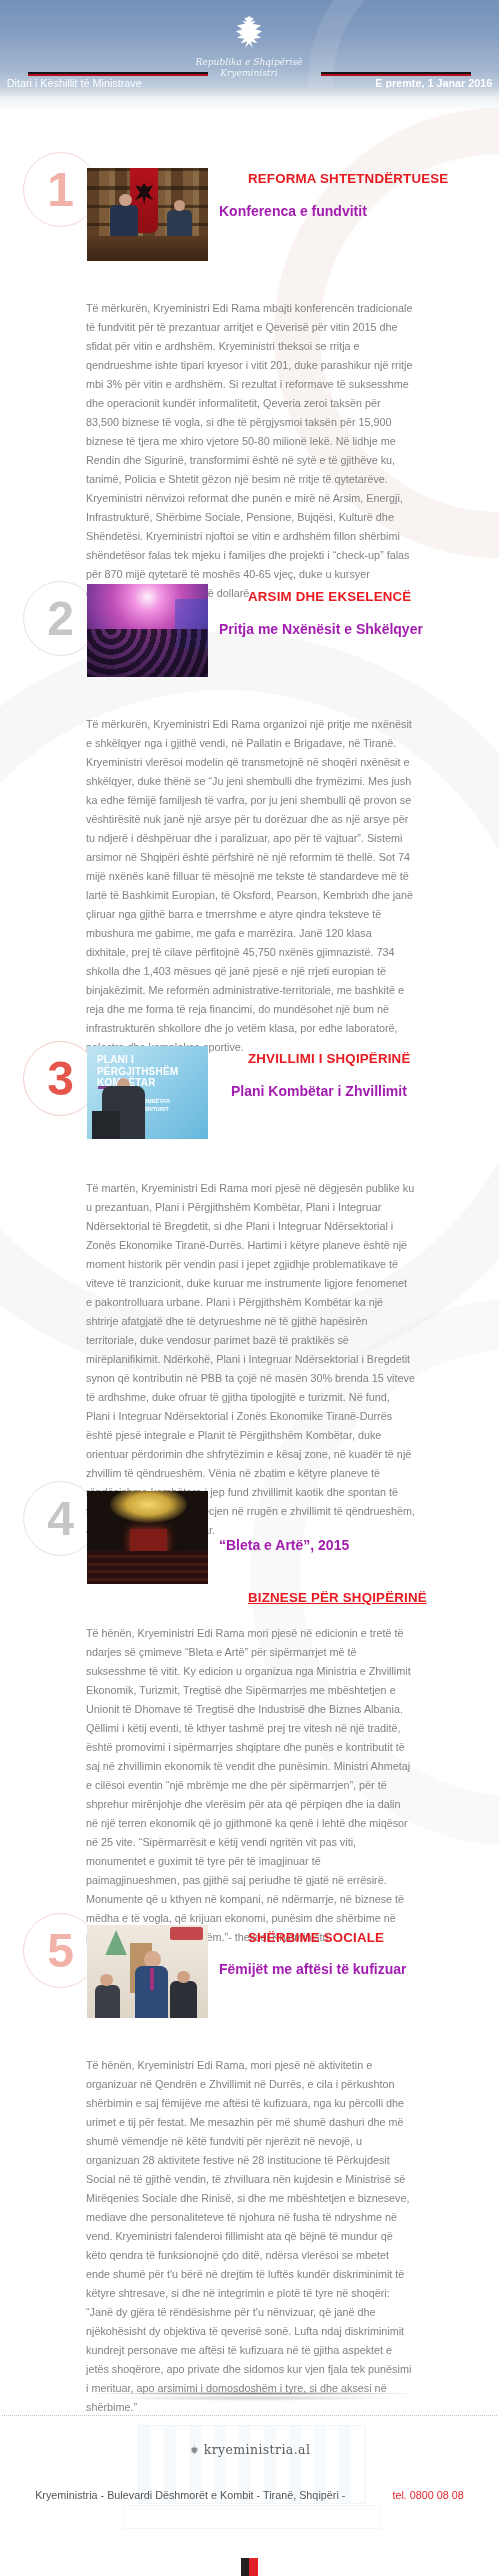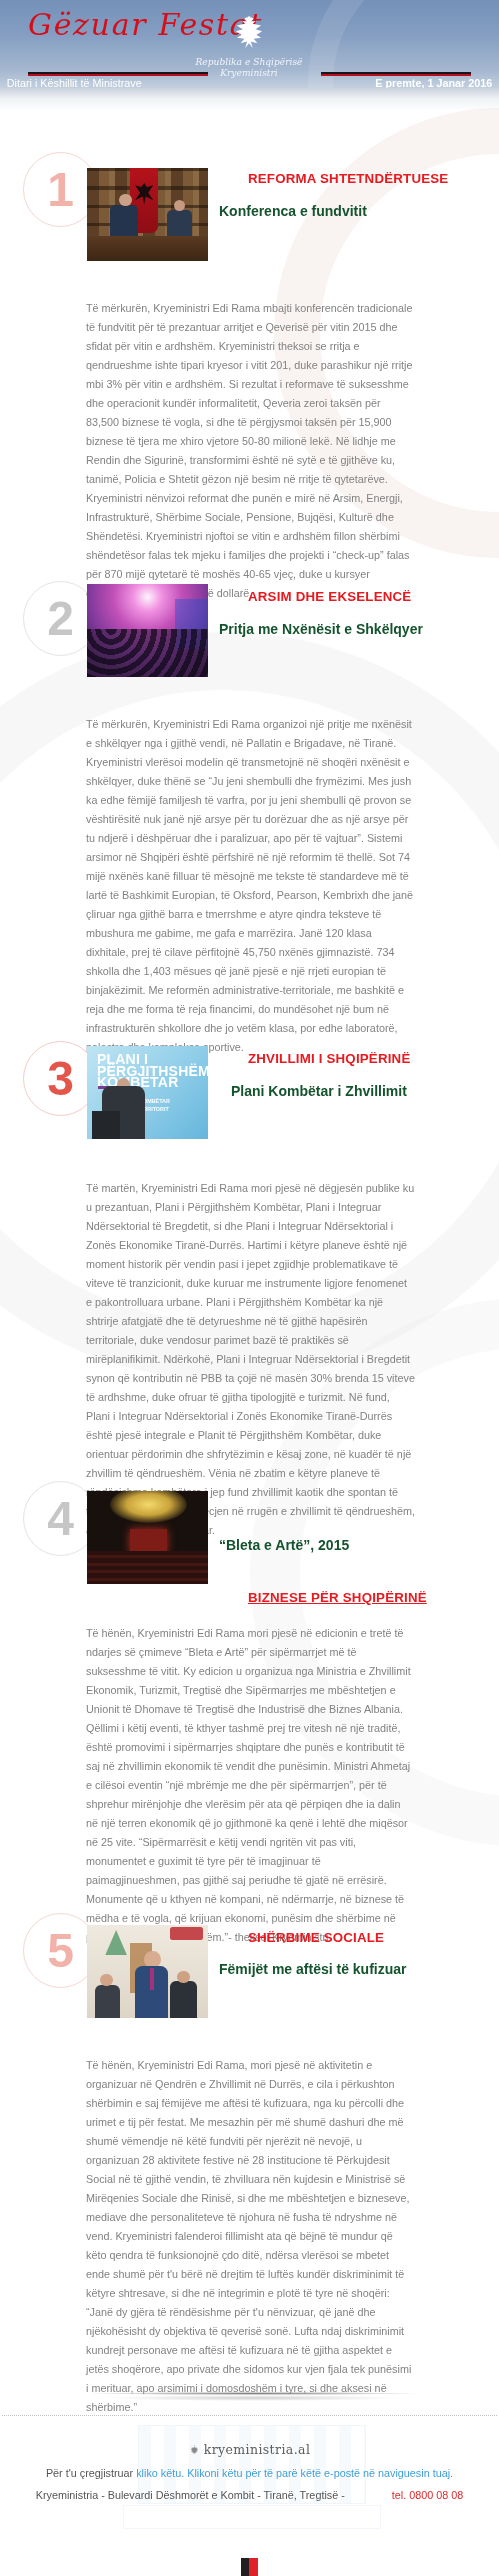--- a/index.html
+++ b/index.html
@@ -25,21 +25,21 @@
   
   .swirl{position:absolute;border-radius:50%;}
   .swirl1{top:108px;left:274px;width:358px;height:358px;border:46px solid rgba(235,216,212,0.30);}
   .swirl2{top:632px;left:-150px;width:632px;height:632px;border:58px solid rgba(228,228,228,0.28);}
   .swirl3{top:1298px;left:250px;width:449px;height:449px;border:50px solid rgba(236,236,236,0.30);}
   
   .num-circle{position:absolute;width:73px;height:73px;border-radius:50%;
           text-align:center;font-size:48px;font-weight:bold;line-height:73px;background:transparent;}
   .photo{position:absolute;width:121px;height:93px;overflow:hidden;}
   .cat{position:absolute;left:219px;font-size:13.3px;font-weight:bold;color:#e8191f;letter-spacing:0.2px;padding-left:29px;}
-  .sub{position:absolute;left:219px;font-size:14px;font-weight:bold;color:#14532d;}
+  .sub{position:absolute;left:219px;font-size:14px;font-weight:bold;color:#a21caf;}
   .para{position:absolute;left:86px;width:329px;font-size:10.8px;line-height:19px;color:#828282;}
   
   .n-pink{color:#f2b2a9;border:0.8px solid #f6d6d2;}
   .n-gray{color:#c6c6c6;border:0.8px solid #e3e3e3;}
   .n-red{color:#e4564b;border:0.8px solid #f4cbc6;}
   
   .ph1{background:repeating-linear-gradient(90deg,#5d3f26 0 11.6px,#7c5a38 11.6px 21.6px,#8a6a45 21.6px 28px);}
   .ph1 .shelf{position:absolute;top:0;left:0;right:0;height:58px;
           background:repeating-linear-gradient(180deg,rgba(30,18,8,.55) 0 3.3px,rgba(0,0,0,0) 3.3px 18.3px);}
   .ph1 .flag{position:absolute;top:0;left:43px;width:28px;height:65px;
@@ -50,21 +50,21 @@
   .ph1 .fig{position:absolute;background:#25344d;border-radius:5px 5px 0 0;}
   .ph1 .f1{left:23px;bottom:23px;width:28px;height:33px;}
   .ph1 .f2{left:80px;bottom:23px;width:25px;height:28px;background:#2c3a50;}
   .ph1 .h1{position:absolute;left:32px;bottom:55px;width:12.5px;height:12.5px;border-radius:50%;background:#caa188;}
   .ph1 .h2{position:absolute;left:87px;bottom:50px;width:10.8px;height:10.8px;border-radius:50%;background:#c59a80;}
   .ph2{background:radial-gradient(circle at 50% 14%,#fdf3fb 0%,#f193e2 14%,#c250b8 34%,#81399b 58%,#47265c 80%,#2a1738 100%);}
   .ph2 .crowd{position:absolute;bottom:0;left:0;right:0;height:48px;
           background:repeating-radial-gradient(circle at 20% 0,rgba(20,10,30,.85) 0 5.8px,rgba(60,30,70,.6) 5.8px 10px);}
   .ph2 .blue{position:absolute;top:15px;right:0;width:33px;height:50px;background:rgba(40,80,200,.45);}
   .ph3{background:linear-gradient(135deg,#bfe5f3 0%,#8fcde8 55%,#64b6dc 100%);}
-  .ph3 .slide-t{position:absolute;top:8.3px;left:10px;color:#fff;font-weight:bold;font-size:14px;line-height:11.6px;letter-spacing:0.2px;}
+  .ph3 .slide-t{position:absolute;top:8.3px;left:10px;color:#fff;font-weight:bold;font-size:10px;line-height:11.6px;letter-spacing:0.2px;}
   .ph3 .dash{position:absolute;top:40px;left:10.8px;width:18.3px;height:2.5px;background:#7c3f8f;}
   .ph3 .slide-s{position:absolute;top:52px;left:33px;color:#ffffff;font-weight:bold;font-size:5.4px;line-height:7.5px;opacity:.95;}
   .ph3 .speaker{position:absolute;bottom:0;left:15px;width:43px;height:53px;background:#30353c;border-radius:8.3px 8.3px 0 0;}
   .ph3 .spk-head{position:absolute;bottom:47px;left:30px;width:13.3px;height:14px;border-radius:50%;background:#c9a088;}
   .ph3 .podium{position:absolute;bottom:0;left:5px;width:28px;height:28px;background:#23272c;}
   .ph4{background:#17100c;}
   .ph4 .glow{position:absolute;top:-5px;left:23px;width:77px;height:37px;border-radius:50%;
           background:radial-gradient(ellipse at center,#f3d96b 0%,#caa43c 40%,rgba(23,16,12,0) 75%);}
   .ph4 .stage{position:absolute;top:38px;left:43px;width:37px;height:25px;background:#7e1c18;
           box-shadow:0 0 10px #a03028;}
@@ -107,21 +107,20 @@
   .flag-block{position:absolute;top:2558px;left:241px;width:16.6px;height:18.3px;background:#231f20;}
   .flag-block .red{position:absolute;top:0;right:0;width:8.3px;height:18.3px;background:#e02128;}
 </style>
 </head>
 <body>
 
 <div id="page">
 
   <div class="header">
     <div class="header-swirl"></div>
-    <div class="greeting">Gëzuar Festat</div>
     <svg class="emblem" viewBox="0 0 60 80">
       <circle cx="30" cy="6" r="4" fill="#fff"></circle>
       <path fill="#fff" d="M30 10 L36 4 L40 8 L34 13 L44 12 L37 19 L30 18 Z"></path>
       <path fill="#fff" d="M30 10 L24 4 L20 8 L26 13 L16 12 L23 19 L30 18 Z"></path>
       <path fill="#fff" d="M30 16 L56 22 L44 30 L58 34 L46 42 L56 48 L40 50 L48 60 L34 56 L38 70 L30 60 L22 70 L26 56 L12 60 L20 50 L4 48 L14 42 L2 34 L16 30 L4 22 Z"></path>
     </svg>
     <div class="emblem-script">
       <div>Republika e Shqipërisë</div>
       <div>Kryeministri</div>
     </div>
@@ -215,27 +214,23 @@
     <div class="b-base"></div>
   </div>
 
   <div class="brand">
     <svg width="10.8" height="10.8" viewBox="0 0 60 80" style="vertical-align:-1.7px;margin-right:4.2px;">
       <circle cx="30" cy="6" r="4" fill="#8a8a8a"></circle>
       <path fill="#8a8a8a" d="M30 16 L56 22 L44 30 L58 34 L46 42 L56 48 L40 50 L48 60 L34 56 L38 70 L30 60 L22 70 L26 56 L12 60 L20 50 L4 48 L14 42 L2 34 L16 30 L4 22 Z"></path>
     </svg><span>kryeministria.al</span>
   </div>
 
-  <div class="f-line1">
-    <span>Për t'u çregjistruar</span>
-    <a href="#">kliko këtu. Klikoni këtu për të parë këtë e-postë në naviguesin tuaj.</a>
-  </div>
 
   <div class="f-line2">
-    <span>Kryeministria - Bulevardi Dëshmorët e Kombit - Tiranë, Tregtisë -</span>
+    <span>Kryeministria - Bulevardi Dëshmorët e Kombit - Tiranë, Shqipëri -</span>
     <span class="tel">tel. 0800 08 08</span>
   </div>
 
 
   <div class="flag-block">
     <div class="red"></div>
   </div>
 
 </div>
 

